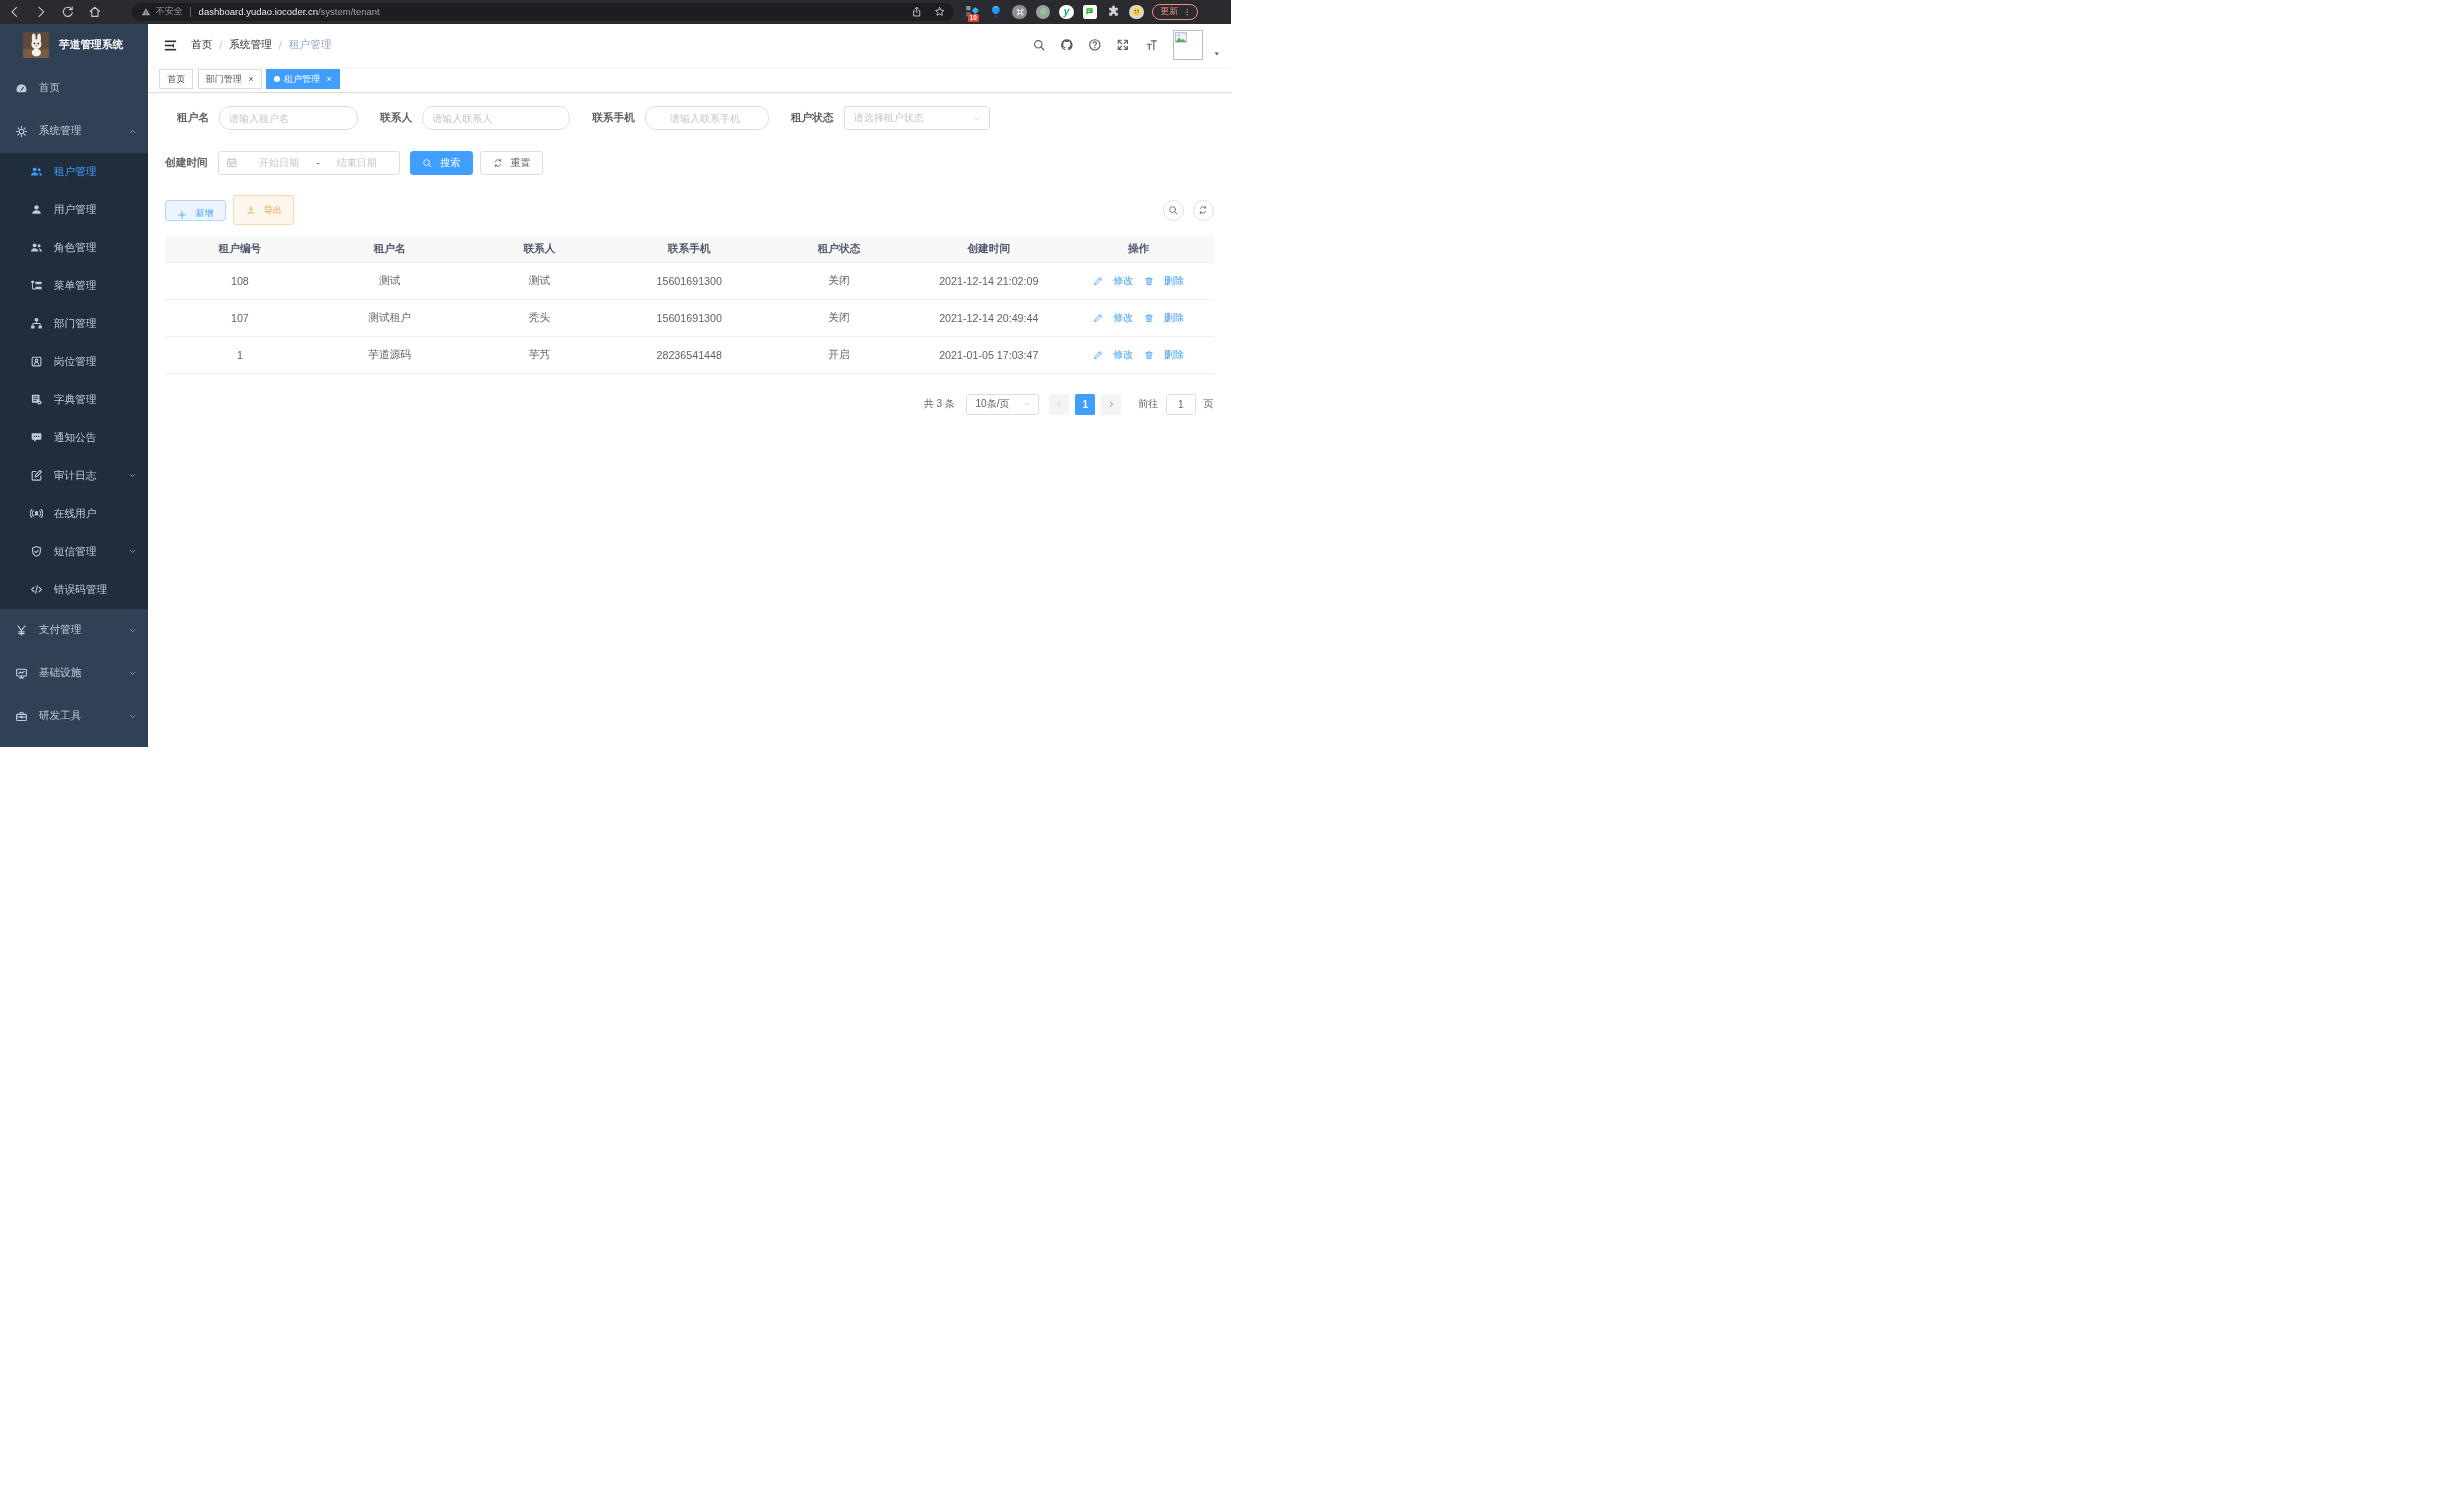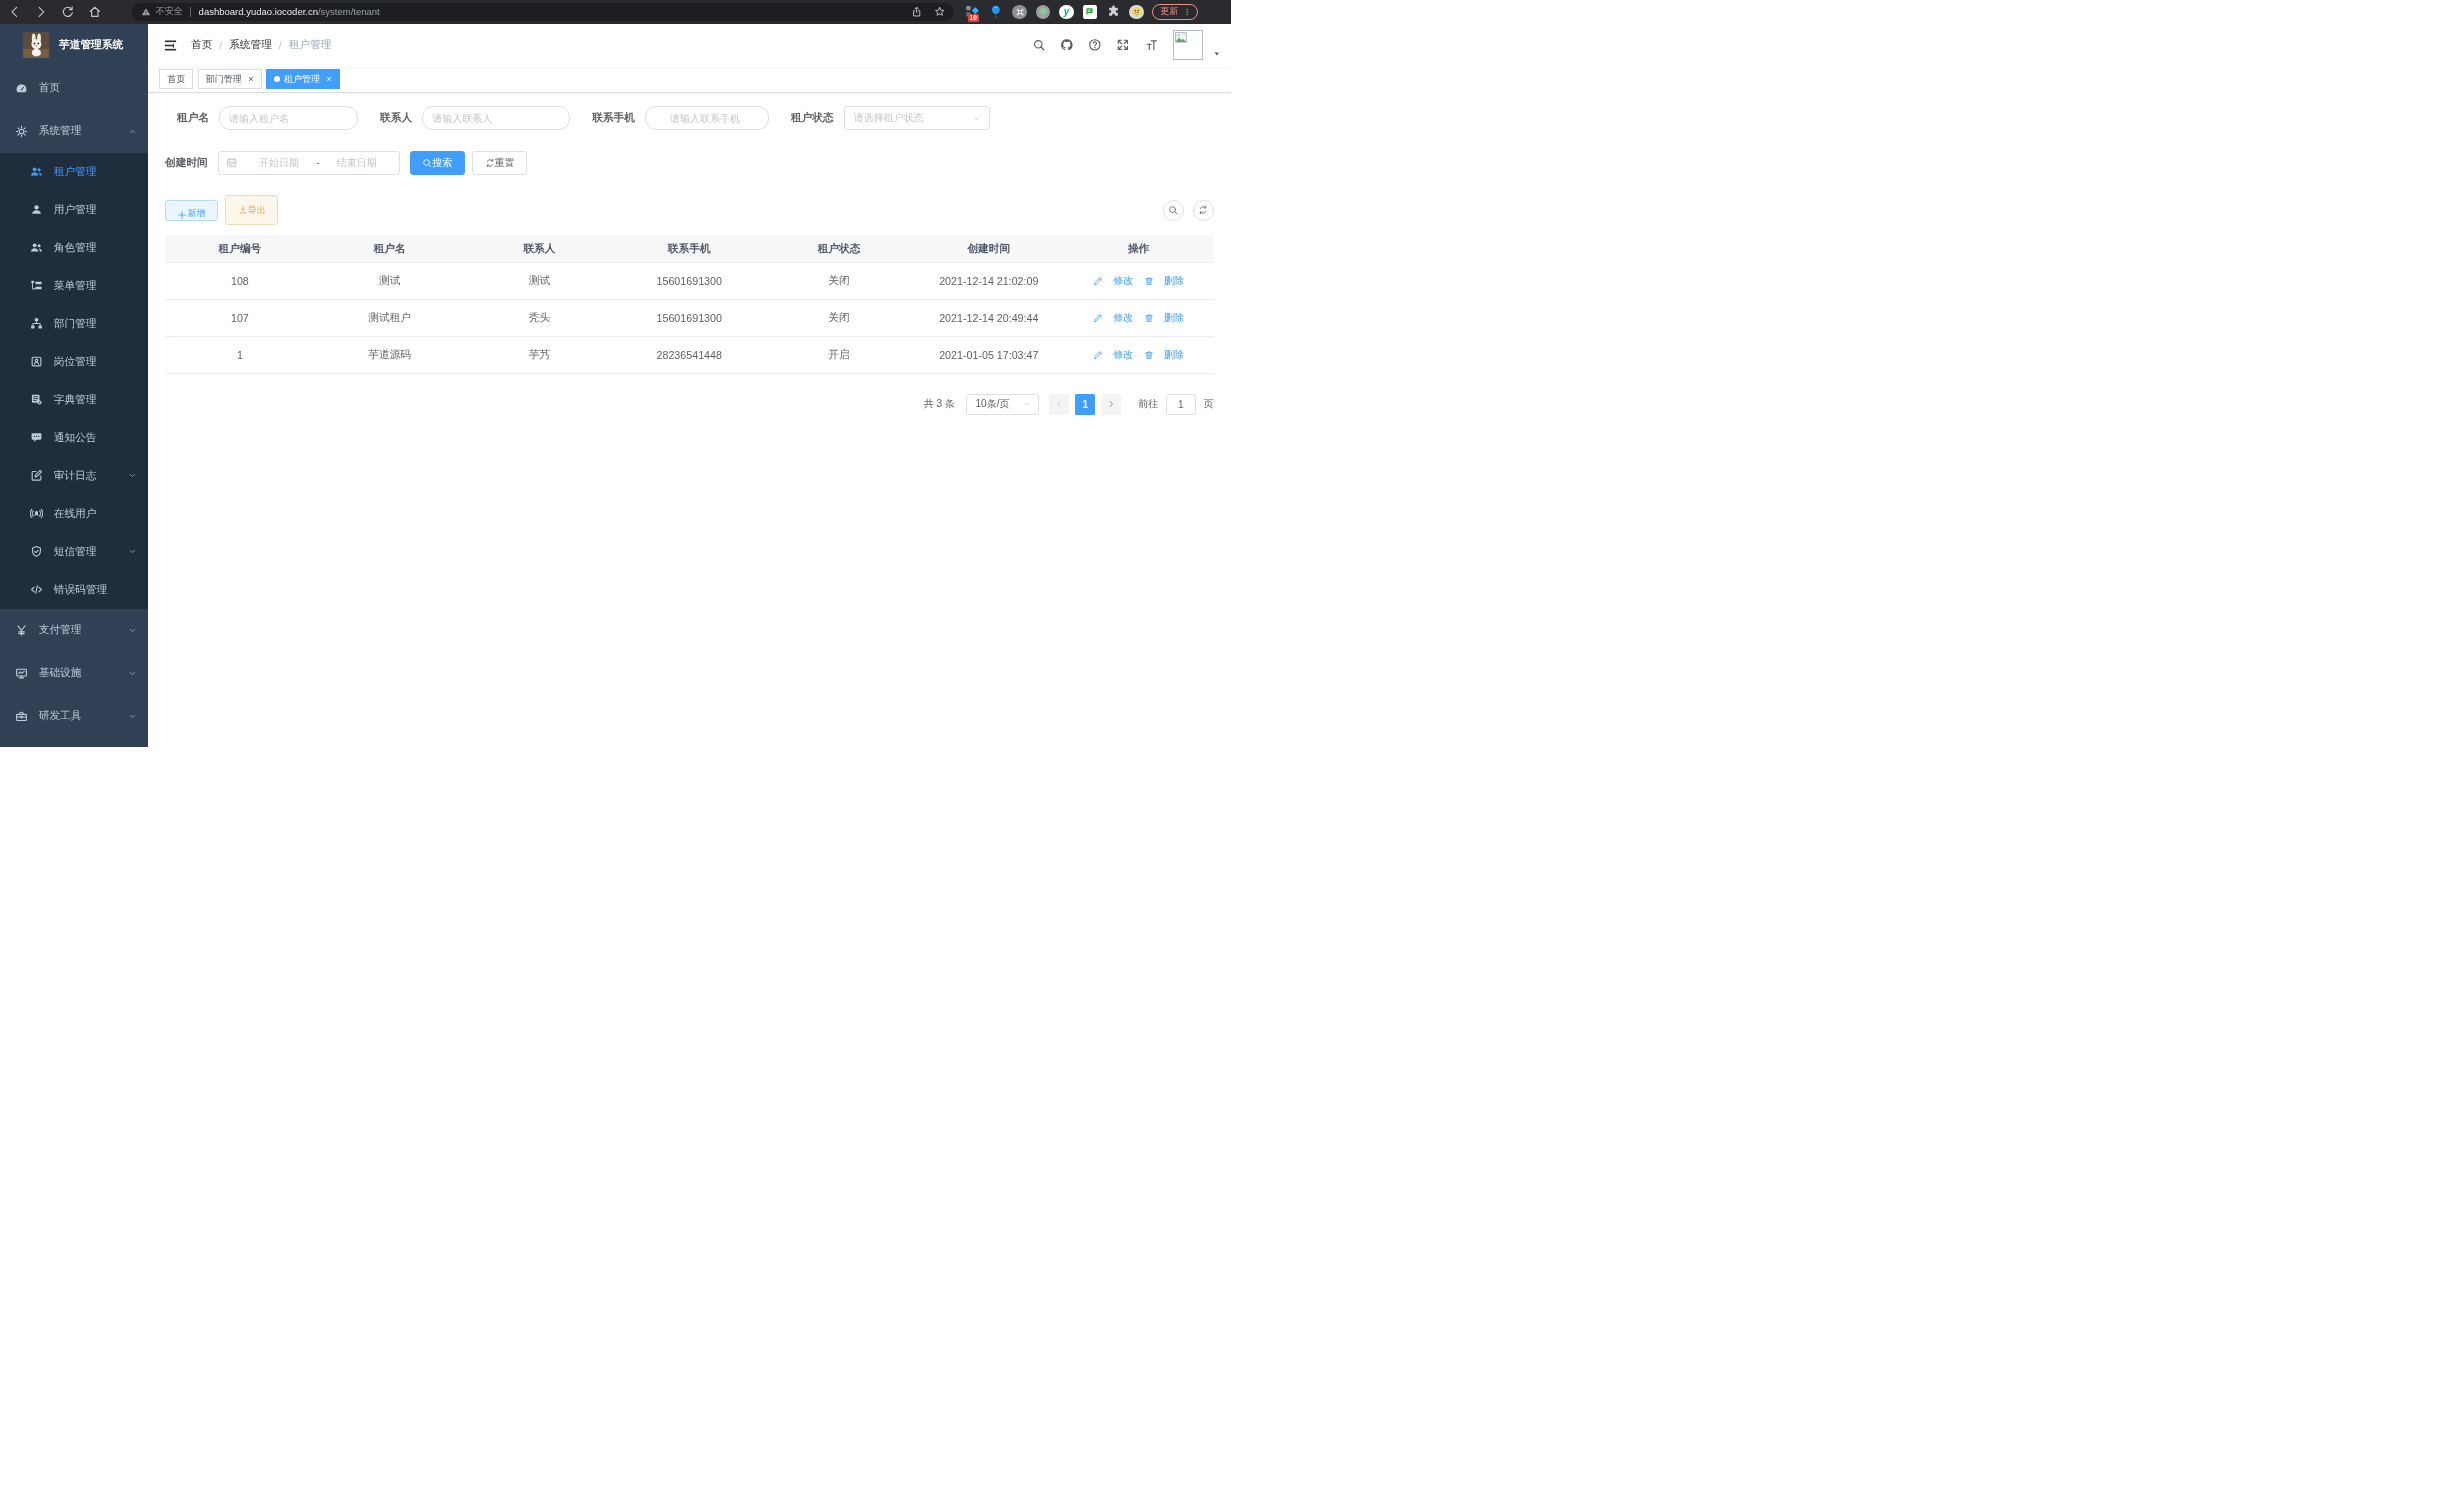--- a/index.html
+++ b/index.html
@@ -75,21 +75,21 @@
   .inp::placeholder { color:#c0c4cc; }
   .sel { height:24px; border:0.8px solid #dcdfe6; border-radius:3px; display:flex; align-items:center;
     padding:0 7.6px 0 9px; color:#c0c4cc; font-size:10px; cursor:pointer; }
   .sel .sel-caret { margin-left:auto; width:9px; height:9px; color:#c0c4cc; }
   .range { width:182px; height:24px; border:0.8px solid #dcdfe6; border-radius:3px; display:flex;
     align-items:center; padding:0 7.6px; font-size:10px; color:#c0c4cc; cursor:text; }
   .range .cal { width:11.4px; height:11.4px; color:#c0c4cc; margin-right:6.9px; flex:none; }
   .range .ph { flex:1; text-align:center; }
   .range .dash { color:#606266; padding:0 3px; }
   .btn { height:24px; border-radius:3px; font-size:10px; display:inline-flex; align-items:center;
-    justify-content:center; gap:0; cursor:pointer; border:0.8px solid #dcdfe6; background:#fff;
+    justify-content:center; gap:8px; cursor:pointer; border:0.8px solid #dcdfe6; background:#fff;
     color:#606266; padding:0 11.4px; font-family:inherit; }
   .btn .bi { width:10px; height:10px; }
   .btn.primary { background:#409EFF; border-color:#409EFF; color:#fff; }
   .btn.plain-blue { background:#ecf5ff; border-color:#b3d8ff; color:#409EFF; height:21px; font-size:9px;align-items:flex-end; }
   .btn.plain-warn { background:#fdf6ec; border-color:#f5dab1; color:#E6A23C; height:30px; font-size:9px; }
 
   .toolbar { display:flex; align-items:center; margin-bottom:10px; }
   .toolbar .gap { width:7.6px; }
   .tool-circles { margin-left:auto; display:flex; align-items:center; gap:9px; }
   .cbtn { width:21px; height:21px; border-radius:50%; border:0.8px solid #dcdfe6; background:#fff;

